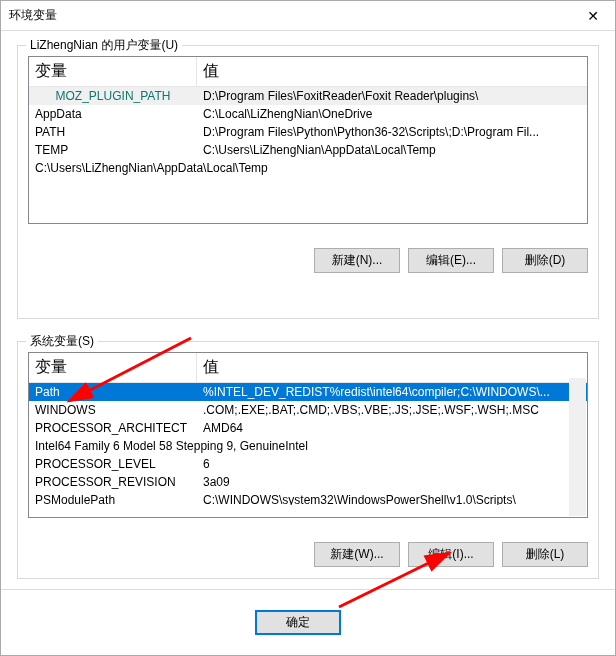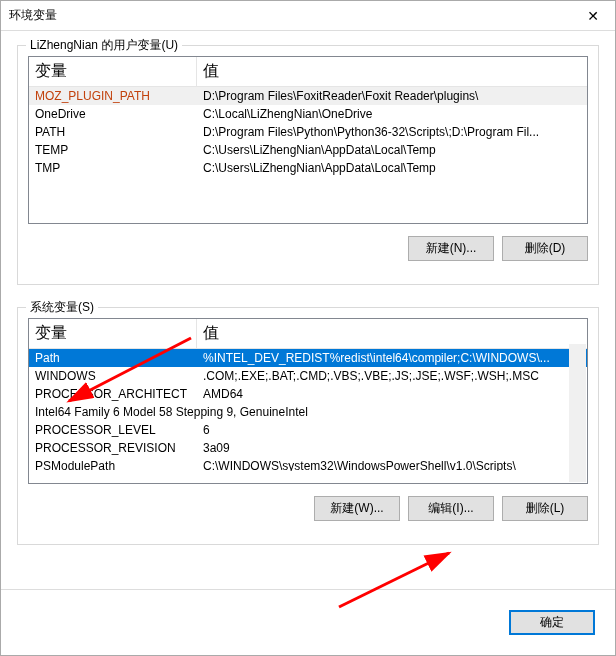--- a/index.html
+++ b/index.html
@@ -73,33 +73,33 @@
   .list-body .row {
     display: flex;
     font-size: 12px;
   }
   .list-body .row .cell {
     padding: 2px 6px;
     white-space: nowrap;
     overflow: hidden;
     text-overflow: ellipsis;
   }
-  .row.sel-inactive .var-name { color: #c2410c; }
+  .row.sel-inactive .var-name { color: #0f766e; text-align: center; }
   .row.sel-inactive {
     background: #f0f0f0;
   }
   .row.sel-active {
     background: #0078d7;
     color: #fff;
   }
   .buttons-row {
     display: flex;
     justify-content: flex-end;
     gap: 8px;
-    margin-top: 12px;
+    margin-top: 24px;
   }
   .winbtn {
     min-width: 86px;
     height: 25px;
     padding: 0 12px;
     border: 1px solid #adadad;
     background: #e1e1e1;
     font-size: 12px;
     font-family: inherit;
     cursor: default;
@@ -108,21 +108,21 @@
     justify-content: center;
   }
   .winbtn.default {
     border: 2px solid #0078d7;
     padding: 0 11px;
   }
   .dlg-footer {
     height: 66px;
     border-top: 1px solid #ddd;
     display: flex;
-    justify-content: flex-end;
+    justify-content: center;
     align-items: center;
     gap: 8px;
     padding: 0 20px 0 0;
   }
   .user-list-body { height: 140px; }
   .sys-list-body  { height: 122px; overflow-y: auto; }
   .system-group { margin-top: 22px; }
   .arrow {
     position: absolute;
     pointer-events: none;
@@ -141,54 +141,54 @@
 
 <div class="titlebar">
   <span class="title">环境变量</span>
   <div class="closebtn">
     <span>✕</span>
   </div>
 </div>
 
 <div class="content">
 
-  <fieldset class="groupbox user-group" style="height:240px;">
+  <fieldset class="groupbox user-group" style="height:274px;">
     <span class="groupbox-label">LiZhengNian 的用户变量(U)</span>
 
     <div class="listbox" style="position:relative;height:168px;">
       <div class="list-head">
         <div class="cell col-name">变量</div>
         <div class="cell col-value">值</div>
       </div>
       <div class="list-body user-list-body">
         <div class="row sel-inactive">
           <div class="cell col-name var-name">MOZ_PLUGIN_PATH</div>
           <div class="cell col-value">D:\Program Files\FoxitReader\Foxit Reader\plugins\</div>
         </div>
         <div class="row">
-          <div class="cell col-name">OneDrive</div>
+          <div class="cell col-name">AppData</div>
           <div class="cell col-value">C:\Local\LiZhengNian\OneDrive</div>
         </div>
         <div class="row">
           <div class="cell col-name">PATH</div>
           <div class="cell col-value">D:\Program Files\Python\Python36-32\Scripts\;D:\Program Fil...</div>
         </div>
         <div class="row">
           <div class="cell col-name">TEMP</div>
           <div class="cell col-value">C:\Users\LiZhengNian\AppData\Local\Temp</div>
         </div>
         <div class="row">
-          <div class="cell col-name">TMP</div>
           <div class="cell col-value">C:\Users\LiZhengNian\AppData\Local\Temp</div>
         </div>
       </div>
     </div>
 
     <div class="buttons-row">
       <button class="winbtn">新建(N)...</button>
+      <button class="winbtn">编辑(E)...</button>
       <button class="winbtn">删除(D)</button>
     </div>
   </fieldset>
 
   <fieldset class="groupbox system-group" style="height:238px;">
     <span class="groupbox-label">系统变量(S)</span>
 
     <div class="listbox" style="position:relative;height:166px;">
       <div class="list-head">
         <div class="cell col-name">变量</div>

